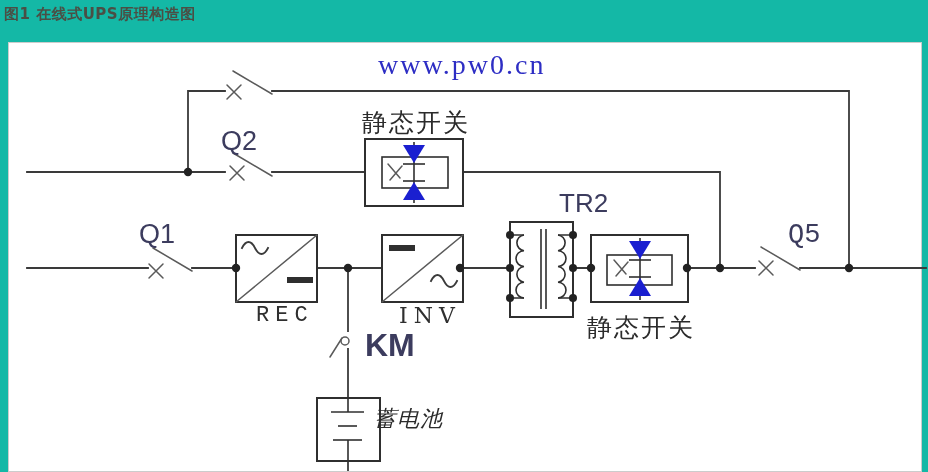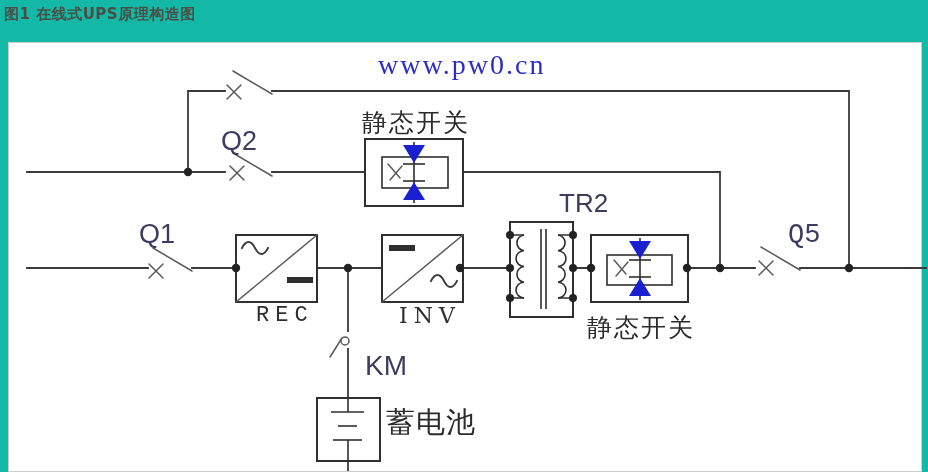--- a/index.html
+++ b/index.html
@@ -154,15 +154,15 @@
 
   <span class="wm" style="left:378px;top:51px;">www.pw0.cn</span>
   <span class="qlbl" style="left:221px;top:128px;">Q2</span>
   <span class="lbl" style="left:362px;top:110px;font-size:25px;letter-spacing:2px;">静态开关</span>
   <span class="qlbl" style="left:139px;top:221px;">Q1</span>
   <span class="mlbl" style="left:256px;top:305px;font-family:Liberation Mono, monospace;">REC</span>
   <span class="mlbl" style="left:399px;top:305px;">INV</span>
   <span class="qlbl" style="left:511px;top:190px;font-size:26px;margin-left:48px;">TR2</span>
   <span class="lbl" style="left:587px;top:315px;font-size:25px;letter-spacing:2px;">静态开关</span>
   <span class="qlbl" style="left:788px;top:222px;font-family:Liberation Mono, monospace;">Q5</span>
-  <span class="qlbl" style="left:365px;top:352px;font-weight:400;font-size:28px;">KM</span>
-  <span class="lbl" style="left:386px;top:407px;font-size:29px;letter-spacing:1px;">蓄电池</span>
+  <span class="qlbl" style="left:365px;top:329px;font-weight:700;font-size:32px;">KM</span>
+  <span class="lbl" style="left:374px;top:407px;font-size:22px;letter-spacing:1px;font-style:italic;">蓄电池</span>
 </div>
 
 </body></html>

